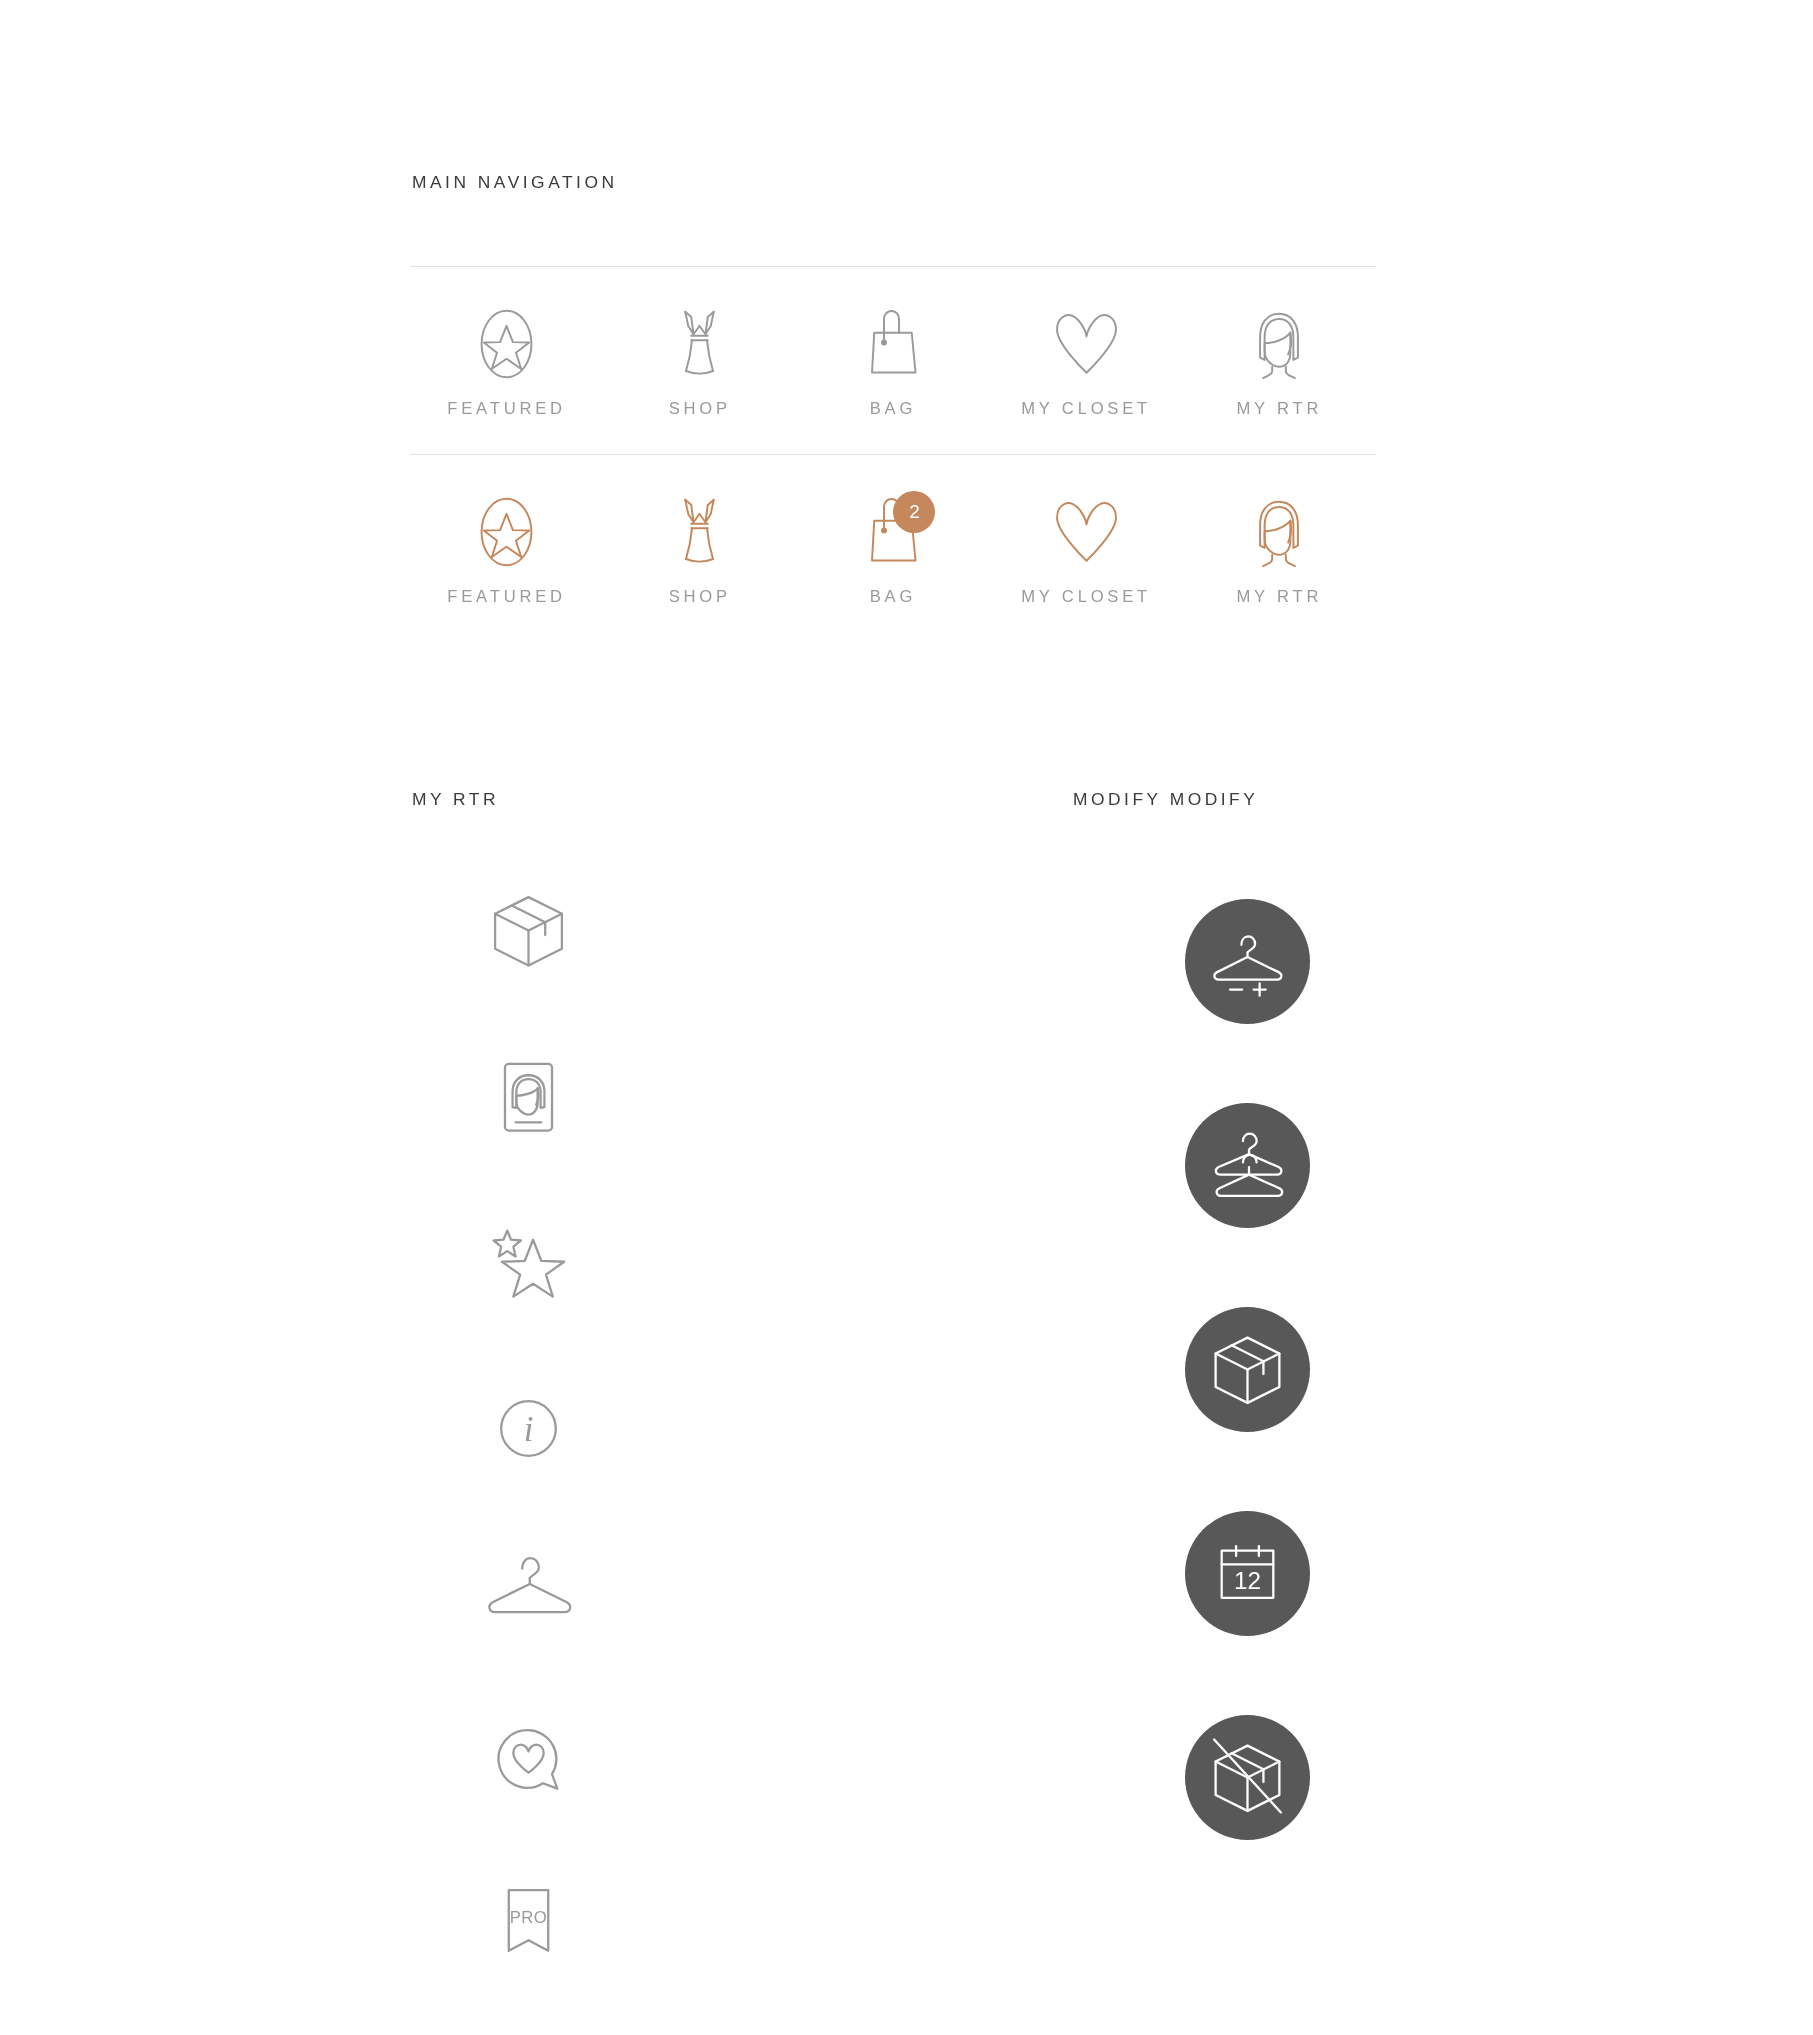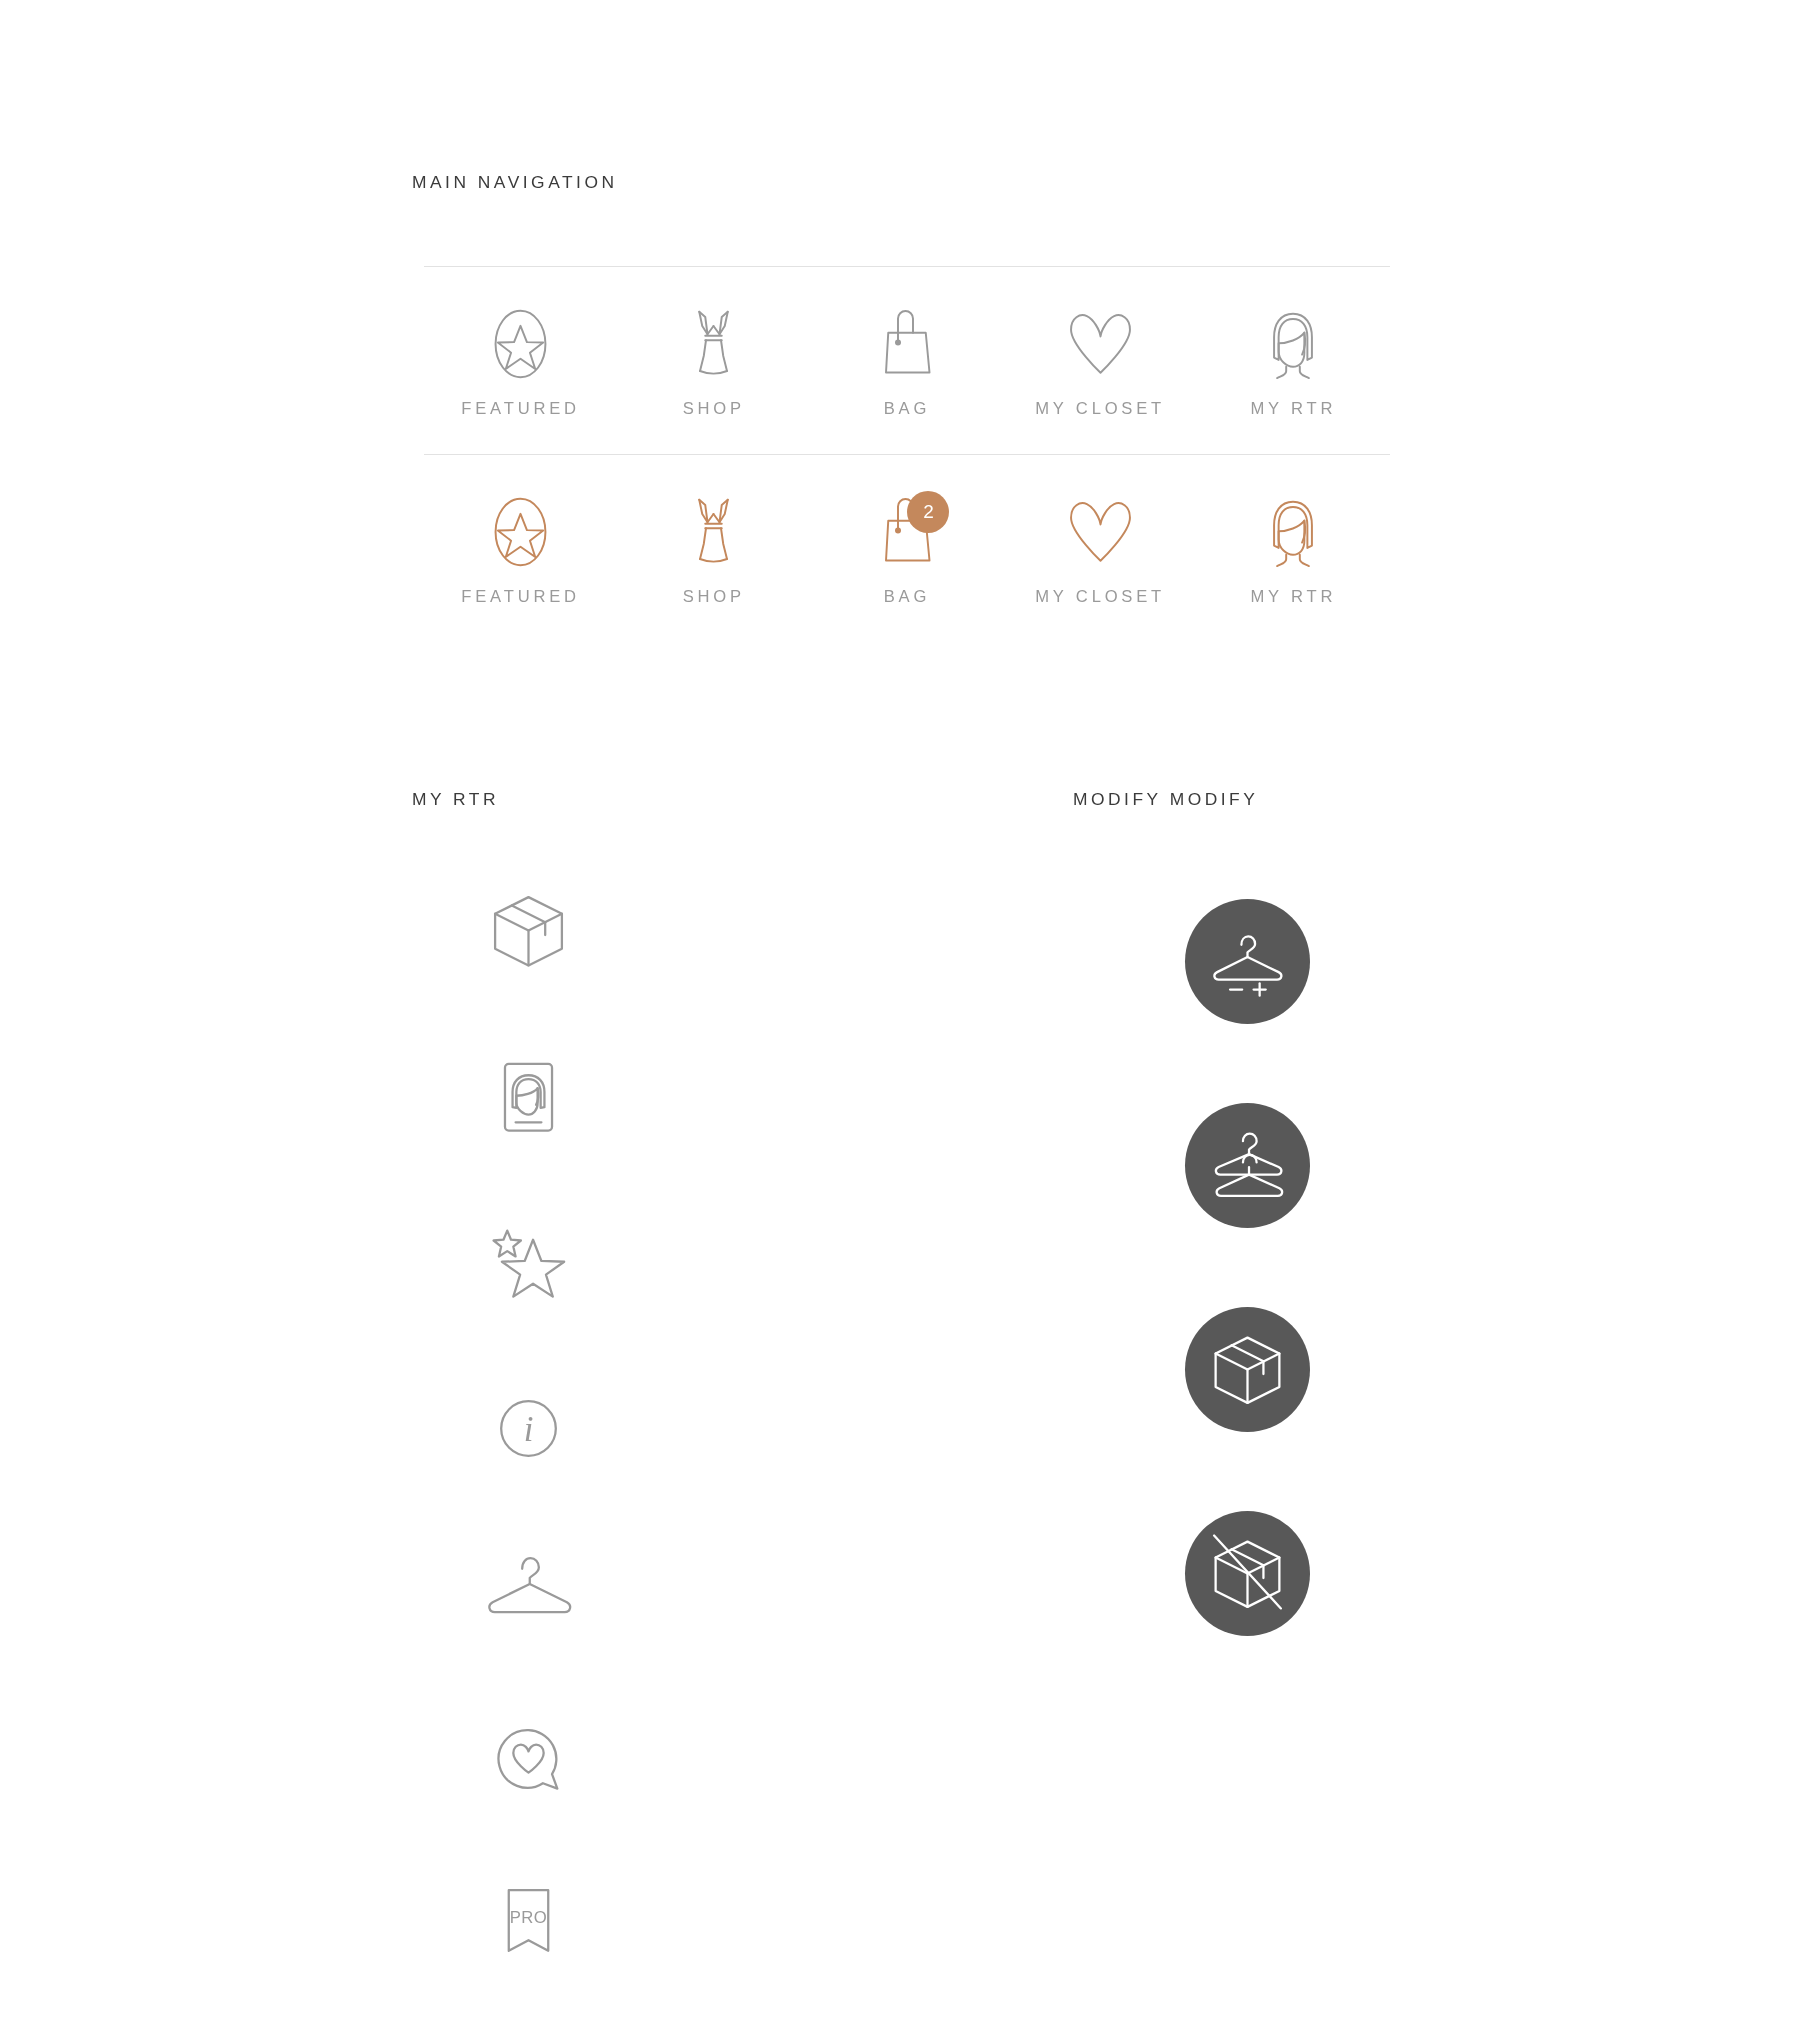--- a/index.html
+++ b/index.html
@@ -22,21 +22,21 @@
     font-size: 17.4px;
     letter-spacing: 3.5px;
     color: #3b3b3b;
     font-weight: 400;
     white-space: nowrap;
   }
 
   
   #main-nav {
     position: absolute;
-    left: 424px;
+    left: 410px;
     top: 266px;
     width: 966px;
   }
   .nav-rule {
     height: 0.8px;
     background: #e2e2e2;
     width: 100%;
   }
   .nav-row {
     display: flex;
@@ -405,20 +405,33 @@
           <path d="M56 14 L98 35 L98 79 L56 100 L14 79 L14 35 Z"></path>
           <path d="M14 35 L56 56 L98 35"></path>
           <path d="M56 56 L56 100"></path>
           <path d="M35 24 L77 45"></path>
           <path d="M77 45 L77 62"></path>
         </g>
       </svg>
     </div>
   </div>
 
+  <div class="cell">
+    <div class="circle-icon">
+      <svg width="85" height="85" viewBox="0 0 112 112">
+        <g fill="none" stroke="#ffffff" stroke-width="3" stroke-linejoin="round" stroke-linecap="round">
+          <rect x="22" y="26" width="68" height="62"></rect>
+          <path d="M22 44 L90 44"></path>
+          <path d="M41 20 L41 33"></path>
+          <path d="M71 20 L71 33"></path>
+        </g>
+        <text x="56" y="76" text-anchor="middle" font-family="Liberation Sans, sans-serif" font-size="32" fill="#ffffff">12</text>
+      </svg>
+    </div>
+  </div>
 
   <div class="cell">
     <div class="circle-icon">
       <svg width="85" height="85" viewBox="0 0 112 112">
         <g fill="none" stroke="#ffffff" stroke-width="3" stroke-linejoin="round" stroke-linecap="round">
           <path d="M56 14 L98 35 L98 79 L56 100 L14 79 L14 35 Z"></path>
           <path d="M14 35 L56 56 L98 35"></path>
           <path d="M56 56 L56 100"></path>
           <path d="M35 24 L77 45"></path>
           <path d="M77 45 L77 62"></path>

